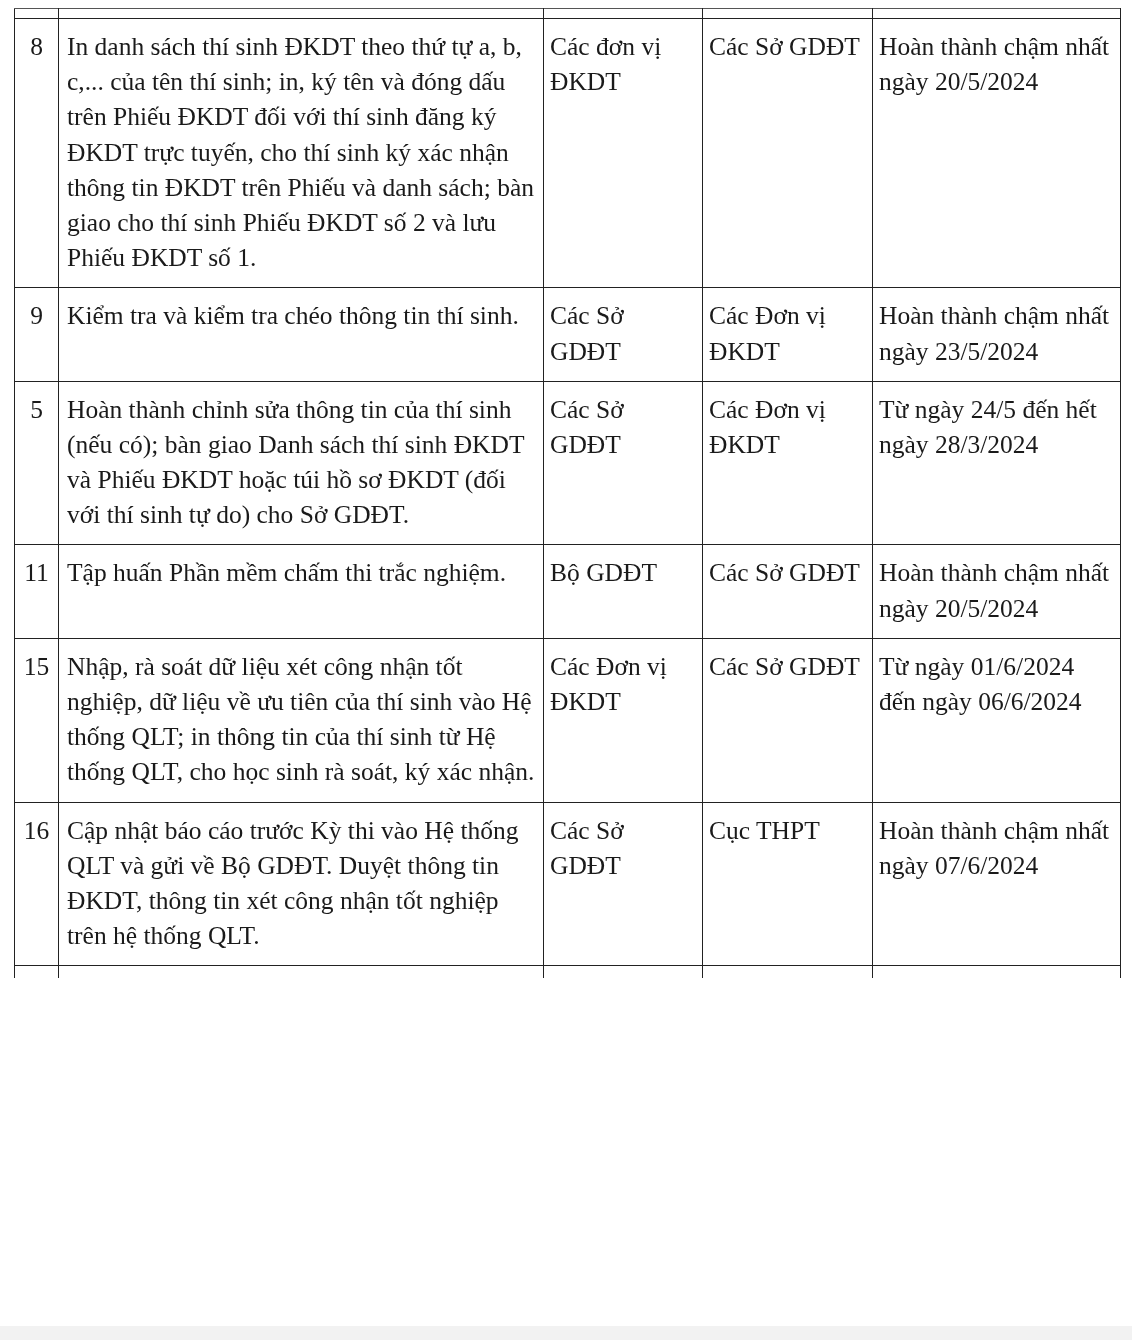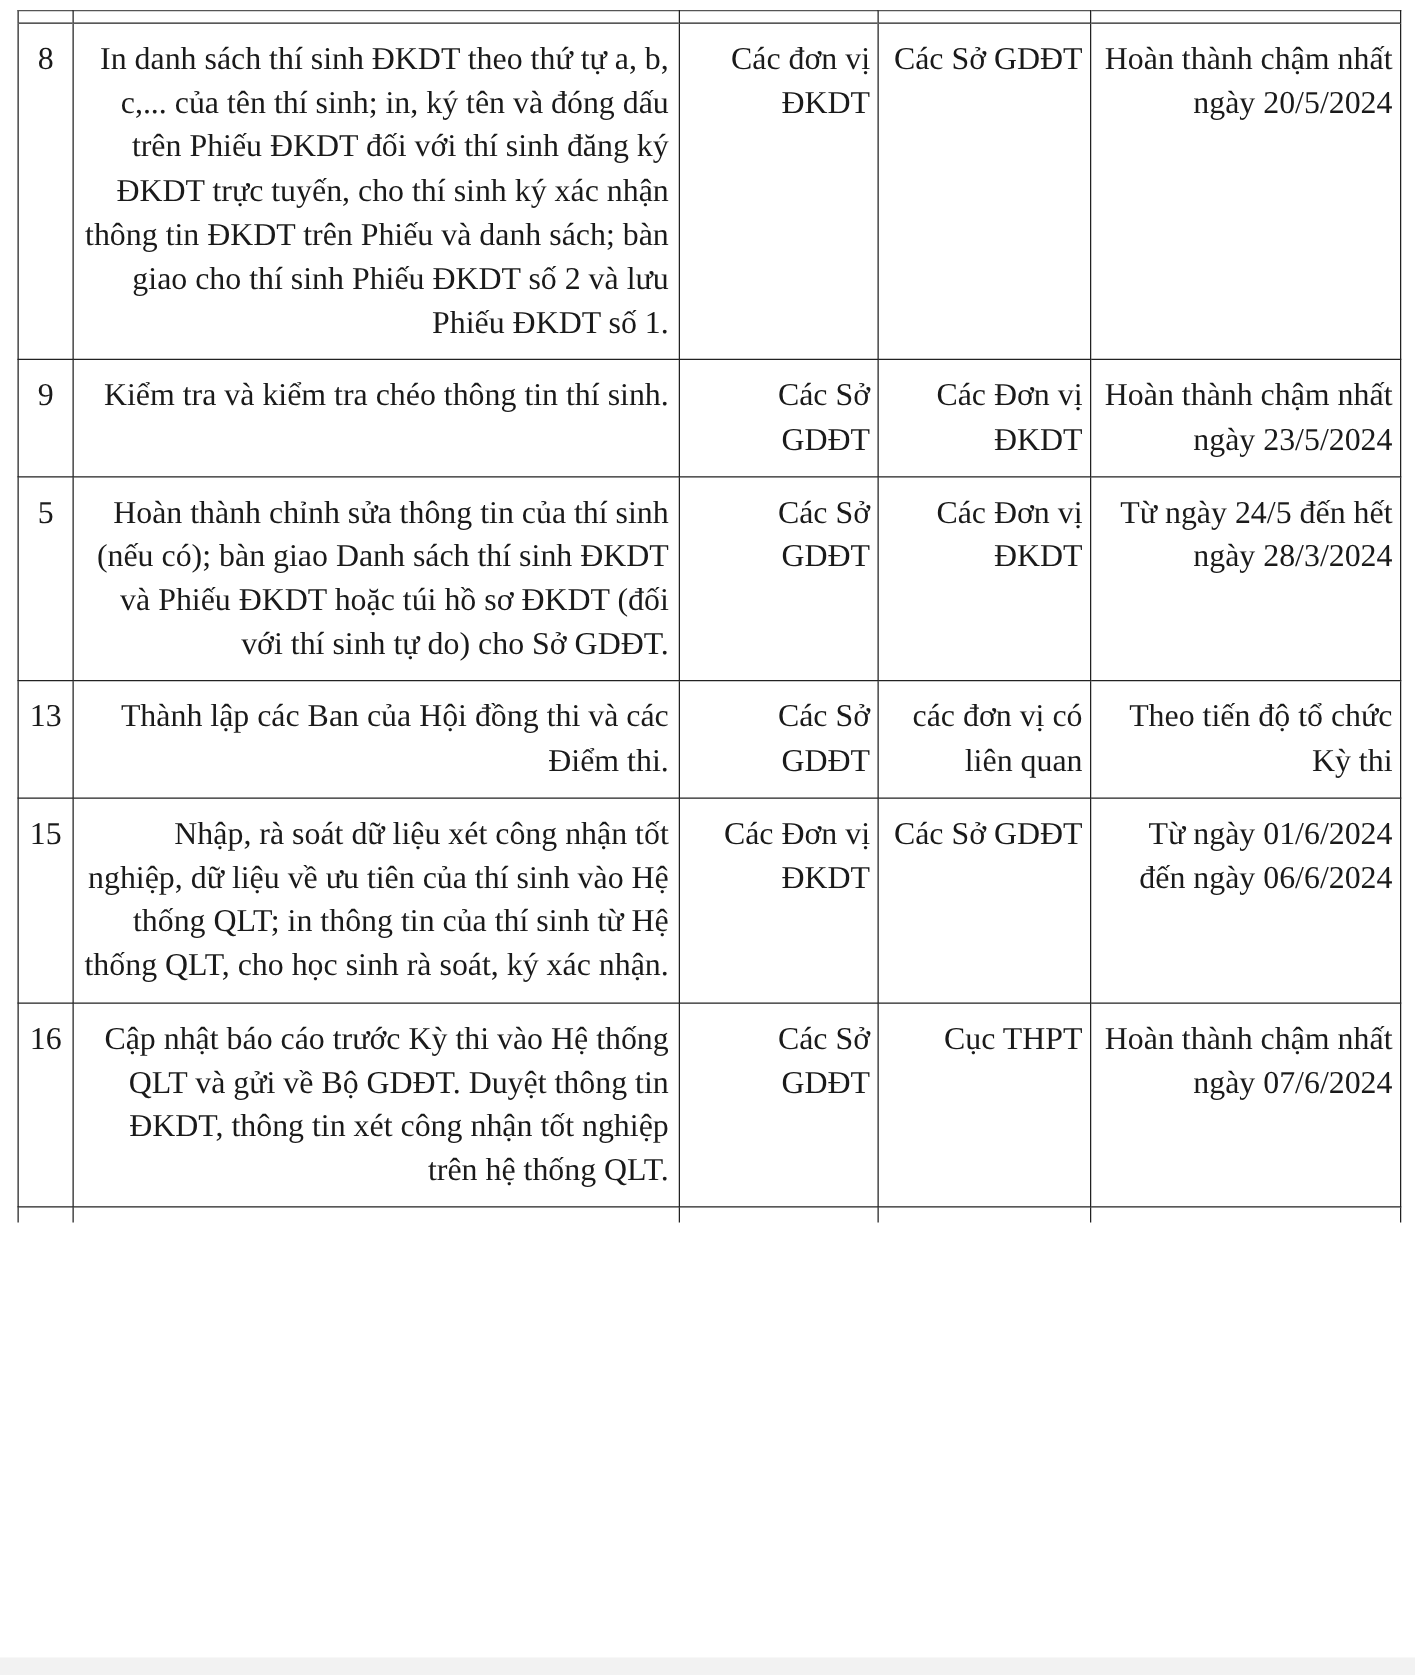--- a/index.html
+++ b/index.html
@@ -52,21 +52,21 @@
     border: 1px solid #222222;
     padding: 0;
     vertical-align: top;
     background: #ffffff;
   }
 
   .cell-inner {
     padding: 10px 6px 12px 6px;
     font-size: 25.5px;
     line-height: 1.38;
-    text-align: right;
+    text-align: left;
   }
   .cell-no .cell-inner {
     padding: 10px 2px 12px 2px;
     text-align: center;
   }
   .cell-task .cell-inner {
     padding-left: 8px;
     padding-right: 8px;
   }
 
@@ -165,39 +165,39 @@
             <div class="cell-inner">Các Sở GDĐT</div>
           </td>
         <td>
             <div class="cell-inner">Các Đơn vị ĐKDT</div>
           </td>
         <td>
             <div class="cell-inner">Từ ngày 24/5 đến hết ngày 28/3/2024</div>
           </td>
       </tr>
 
-
-
-      <tr>
-        <td class="cell-no">
-            <div class="cell-inner">13</div>
-          </td>
-        <td class="cell-task">
-            <div class="cell-inner">Thành lập các Ban của Hội đồng thi và các Điểm thi.</div>
-          </td>
-        <td>
-            <div class="cell-inner">Các Sở GDĐT</div>
-          </td>
-        <td>
-            <div class="cell-inner">các đơn vị có liên quan</div>
-          </td>
-        <td>
-            <div class="cell-inner">Theo tiến độ tổ chức Kỳ thi</div>
-          </td>
-      </tr>
+      <tr>
+        <td class="cell-no">
+            <div class="cell-inner">11</div>
+          </td>
+        <td class="cell-task">
+            <div class="cell-inner">Tập huấn Phần mềm chấm thi trắc nghiệm.</div>
+          </td>
+        <td>
+            <div class="cell-inner">Bộ GDĐT</div>
+          </td>
+        <td>
+            <div class="cell-inner">Các Sở GDĐT</div>
+          </td>
+        <td>
+            <div class="cell-inner">Hoàn thành chậm nhất ngày 20/5/2024</div>
+          </td>
+      </tr>
+
+
 
 
       <tr>
         <td class="cell-no">
             <div class="cell-inner">15</div>
           </td>
         <td class="cell-task">
             <div class="cell-inner">Nhập, rà soát dữ liệu xét công nhận tốt nghiệp, dữ liệu về ưu tiên của thí sinh vào Hệ thống QLT; in thông tin của thí sinh từ Hệ thống QLT, cho học sinh rà soát, ký xác nhận.</div>
           </td>
         <td>

